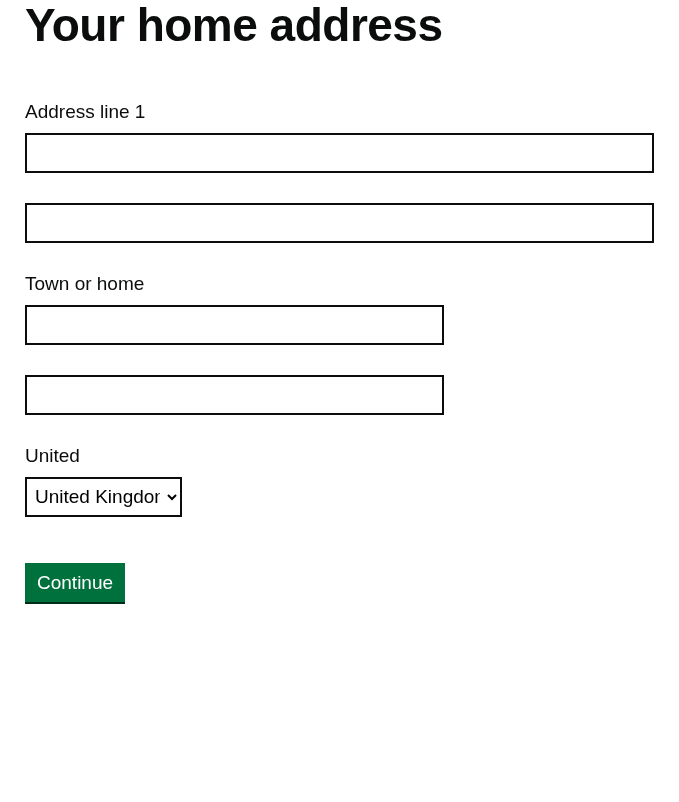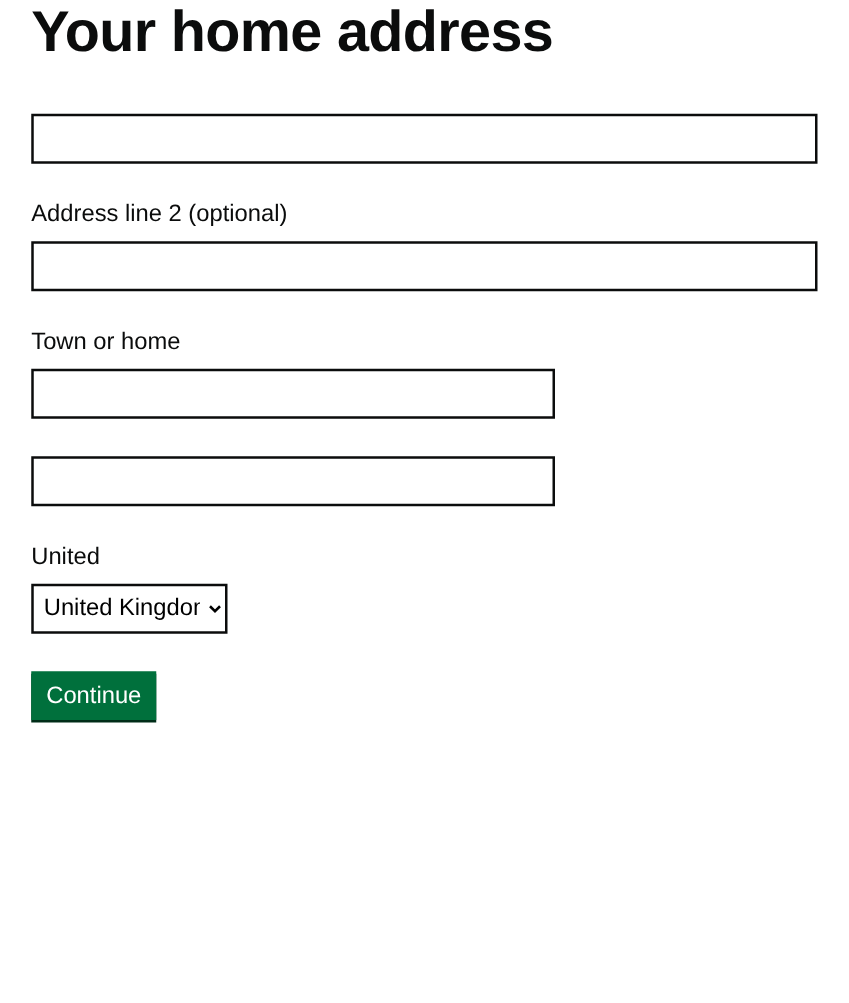--- a/index.html
+++ b/index.html
@@ -11,21 +11,21 @@
   font-family: "Helvetica Neue", Arial, sans-serif;
   color: #0b0c0c;
   background: #ffffff;
   padding: 0 25px 40px;
   width: 679px;
 }
 h1 {
   font-size: 46px;
   font-weight: 700;
   line-height: 1.1;
-  margin-bottom: 40px;
+  margin-bottom: 50px;
   letter-spacing: -0.5px;
 }
 .form-group {
   margin-bottom: 30px;
 }
 label {
   display: block;
   font-size: 19px;
   font-weight: 400;
   margin-bottom: 10px;
@@ -49,34 +49,35 @@
 }
 .btn {
   display: inline-block;
   background: #00703c;
   color: #ffffff;
   font-size: 19px;
   padding: 9px 12px 8px;
   border: none;
   box-shadow: 0 2px 0 #002d18;
   cursor: pointer;
+  margin-top: 16px;
 }
 </style>
 </head>
 <body>
 
 <h1>Your home address</h1>
 
 <form>
   <div class="form-group">
+    <label>Address line 1</label>
     <input type="text" class="full" value="" style="">
   </div>
 
   <div class="form-group">
-    <label>Address line 2 (optional)</label>
     <input type="text" class="full" value="" style="">
   </div>
 
   <div class="form-group">
     <label>Town or home</label>
     <input type="text" class="two-thirds" value="" style="">
   </div>
 
   <div class="form-group">
     <input type="text" class="two-thirds" value="" style="">

